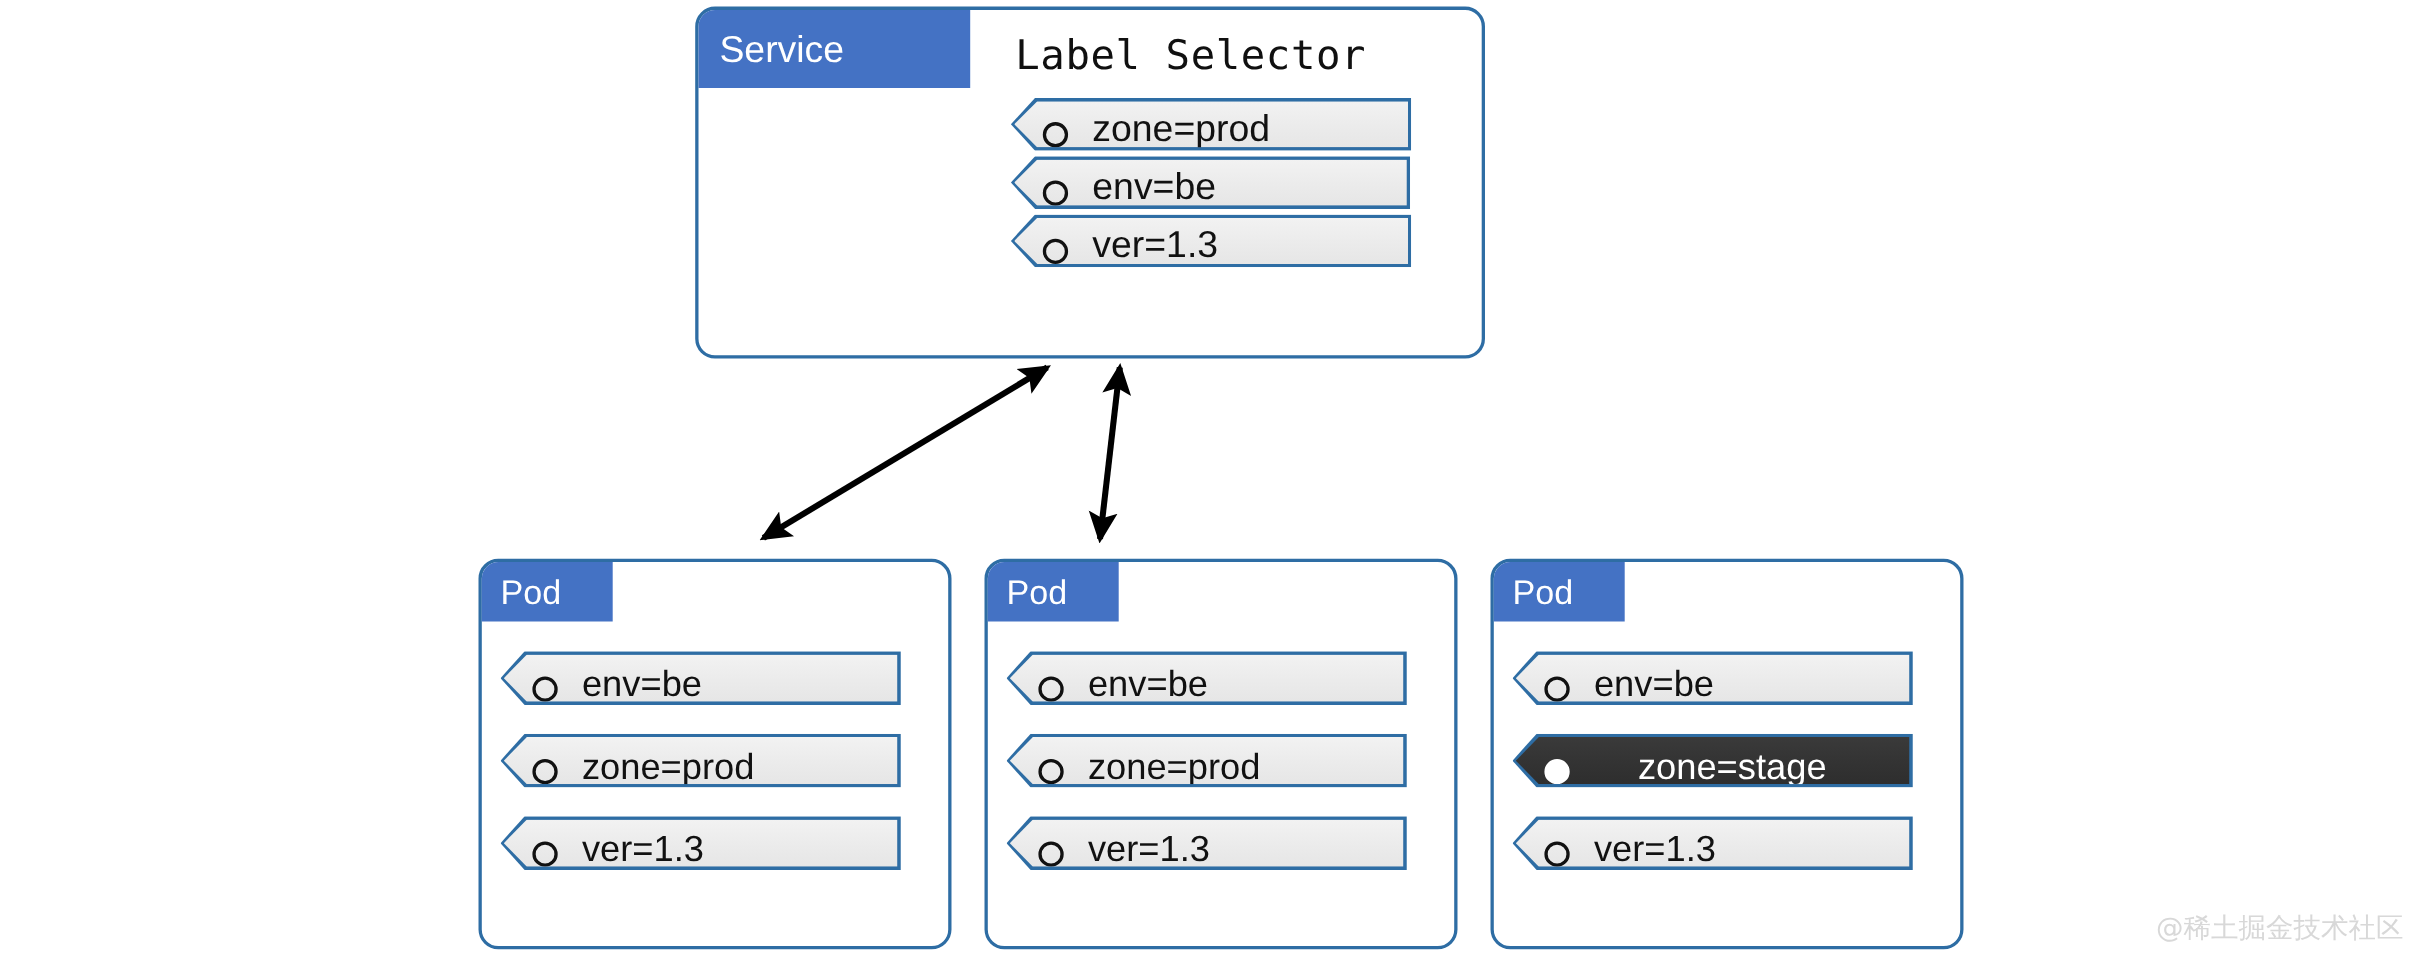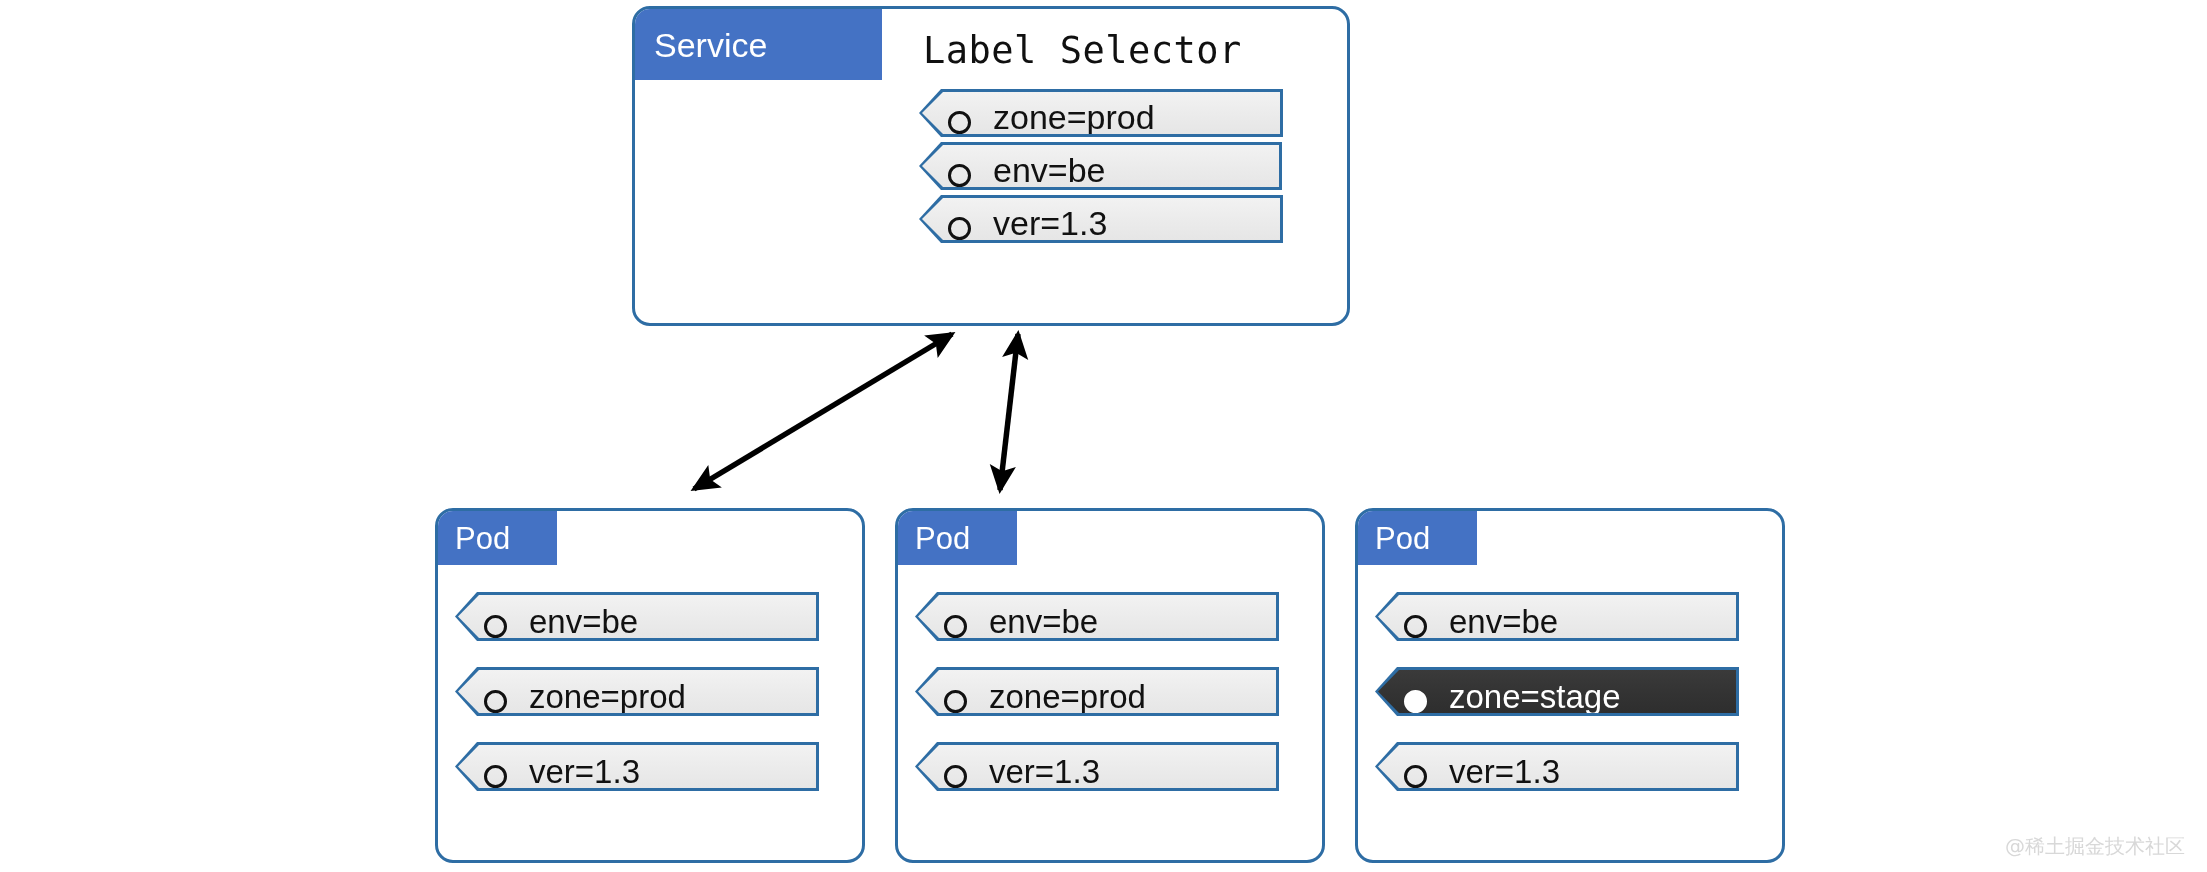--- a/index.html
+++ b/index.html
@@ -66,20 +66,21 @@
     position: absolute;
     inset: 3px 3px 3px 3px;
     -webkit-clip-path: polygon(21px 0, 100% 0, 100% 100%, 21px 100%, 0 50%);
     clip-path: polygon(21px 0, 100% 0, 100% 100%, 21px 100%, 0 50%);
     background: linear-gradient(180deg, #f2f2f2 0%, #ebebeb 55%, #e6e6e6 100%);
     display: flex;
     align-items: flex-end;
   }
   .tag.dark .tag-inner {
     background: linear-gradient(180deg, #3a3a3a 0%, #333333 55%, #2e2e2e 100%);
+    gap: 40px;
   }
   .bullet {
     position: relative;
     flex: 0 0 auto;
     width: 17px;
     height: 17px;
     border-radius: 50%;
     border: 3px solid #111111;
     background: transparent;
     margin-left: 26px;
@@ -103,21 +104,21 @@
     height: 872px;
     pointer-events: none;
   }
 
   
   .watermark {
     position: absolute;
     right: 22px;
     bottom: 12px;
     color: #d8d8d8;
-    font-size: 20px;
+    font-size: 25px;
     font-family: "DejaVu Sans", sans-serif;
     white-space: nowrap;
   }
 </style>
 </head>
 <body>
 
 <div id="canvas">
 
   <div class="card" style="left:632px; top:6px; width:718px; height:320px;">

